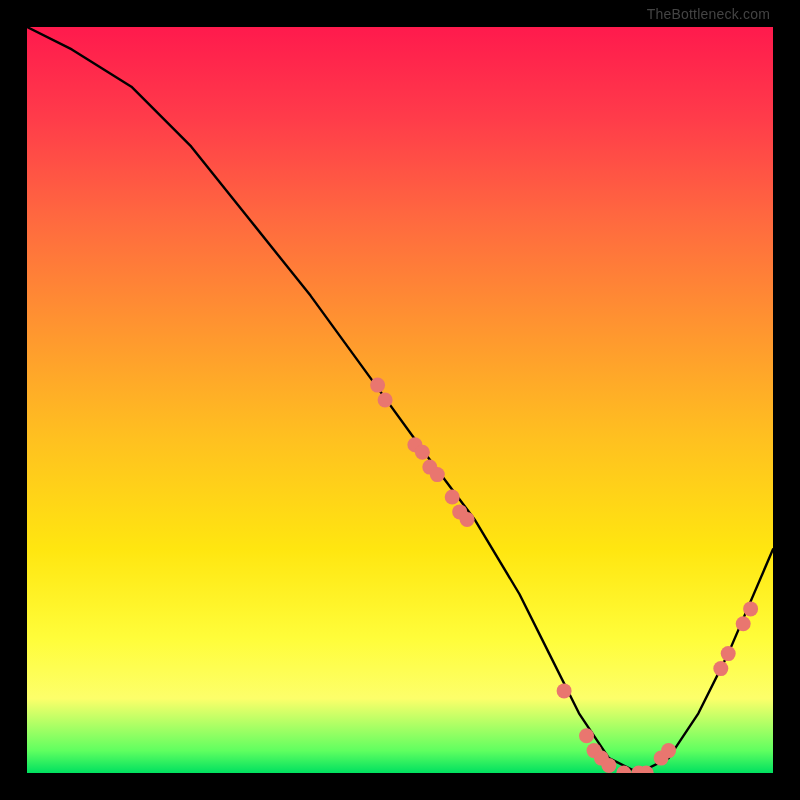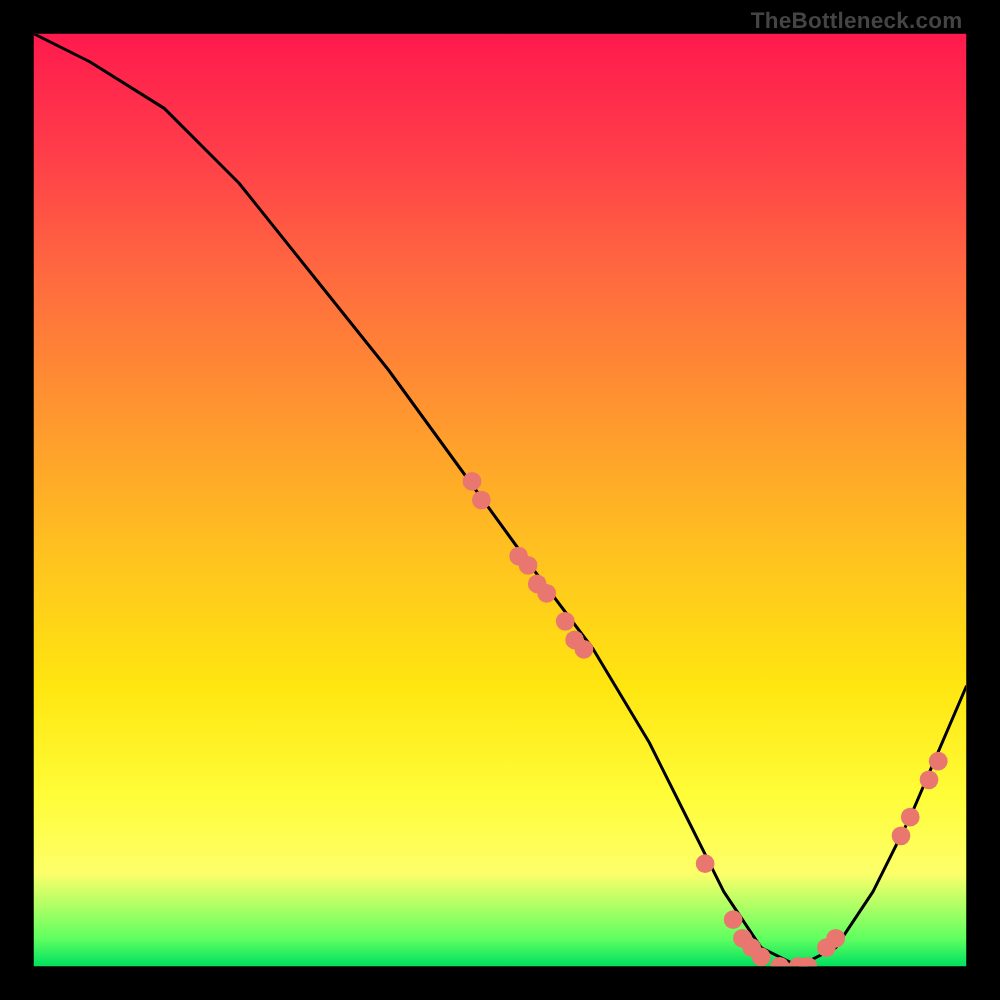--- a/index.html
+++ b/index.html
@@ -27,22 +27,22 @@
       #fffd3a 82%,
       #fdff6a 90%,
       #60ff60 97%,
       #00e060 100%);
   }
   .watermark {
     position: absolute;
     top: 6px;
     right: 30px;
     color: #444;
-    font-size: 18px;
-    font-weight: 700;
+    font-size: 14px;
+    font-weight: 400;
     letter-spacing: 0.2px;
   }
   svg.curve {
     position: absolute;
     left: 27px;
     top: 27px;
     width: 746px;
     height: 746px;
     pointer-events: none;
   }

